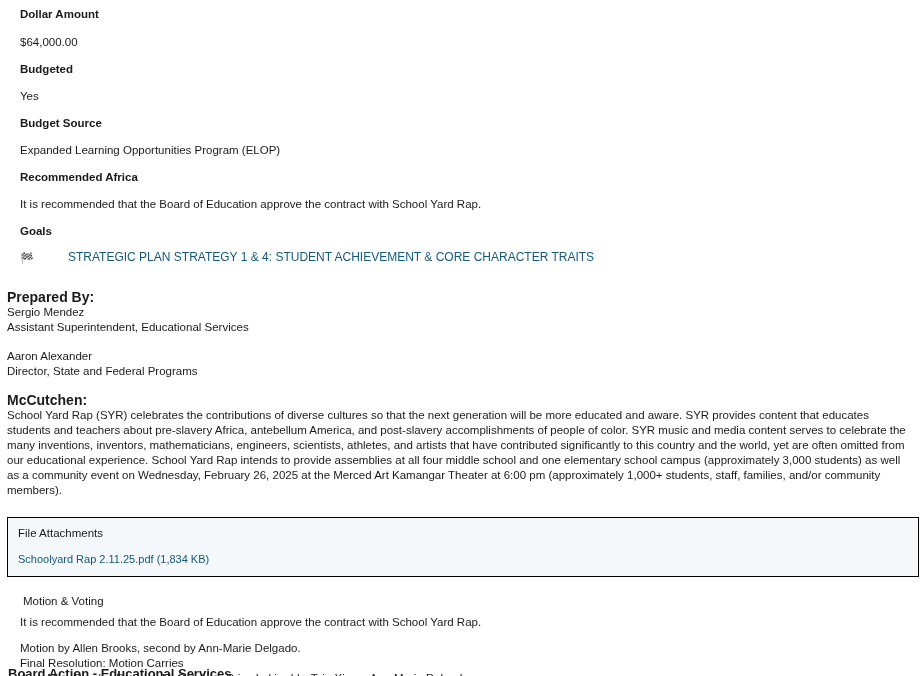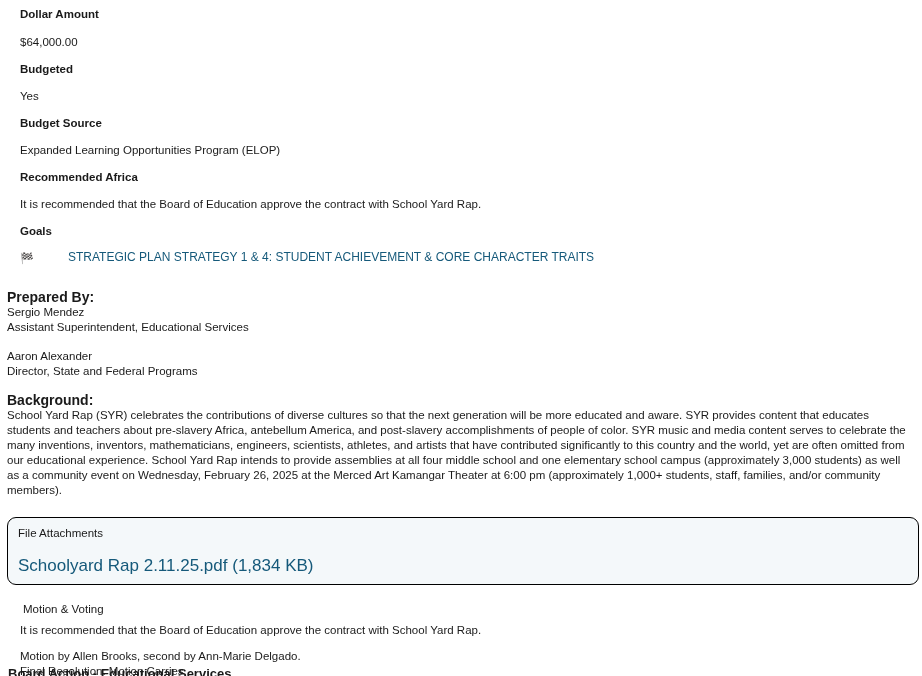--- a/index.html
+++ b/index.html
@@ -1,15 +1,15 @@
 <!DOCTYPE html>
 <html><head>
 <meta charset="utf-8">
 <style>
-  * { box-sizing: border-box; border-radius: 9px; }
+  * { box-sizing: border-box; }
   html, body {
     margin: 0;
     padding: 0;
     background: #ffffff;
     font-family: "Liberation Sans", sans-serif;
     color: #1a1a1a;
   }
   .page {
     position: relative;
     width: 922px;
@@ -94,26 +94,26 @@
     background: #f4f8fa;
     padding: 8px 10px 9px 10px;
     width: 912px;
   }
   .attach-title {
     font-size: 11.5px;
     color: #1a1a1a;
     line-height: 15px;
   }
   .attach-link {
-    font-size: 17px;
+    font-size: 11px;
     color: #15597a;
     text-decoration: none;
     line-height: 16px;
     display: inline-block;
-    margin-top: 17px;
+    margin-top: 10px;
   }
 
   .mv-title {
     font-size: 11.5px;
     color: #1a1a1a;
     line-height: 15px;
     padding-left: 23px;
   }
   .mv-body {
     padding-left: 20px;
@@ -192,21 +192,21 @@
     <div class="sec-head">Prepared By:</div>
     <div class="sec-line">Sergio Mendez</div>
     <div class="sec-line">Assistant Superintendent, Educational Services</div>
     <div style="height:14px"></div>
     <div class="sec-line">Aaron Alexander</div>
     <div class="sec-line">Director, State and Federal Programs</div>
   </div>
 
   <div class="wide">
     <div style="height:14px"></div>
-    <div class="sec-head">Background:</div>
+    <div class="sec-head">McCutchen:</div>
     <p class="para">School Yard Rap (SYR) celebrates the contributions of diverse cultures so that the next generation will be more educated and aware. SYR provides content that educates students and teachers about pre-slavery Africa, antebellum America, and post-slavery accomplishments of people of color. SYR music and media content serves to celebrate the many inventions, inventors, mathematicians, engineers, scientists, athletes, and artists that have contributed significantly to this country and the world, yet are often omitted from our educational experience. School Yard Rap intends to provide assemblies at all four middle school and one elementary school campus (approximately 3,000 students) as well as a community event on Wednesday, February 26, 2025 at the Merced Art Kamangar Theater at 6:00 pm (approximately 1,000+ students, staff, families, and/or community members).</p>
   </div>
 
   <div style="height:19px"></div>
 
   <div class="attach-box">
     <div class="attach-title">File Attachments</div>
     <a class="attach-link" href="#"><span>Schoolyard Rap 2.11.25.pdf</span> <span>(1,834 KB)</span></a>
   </div>
 

